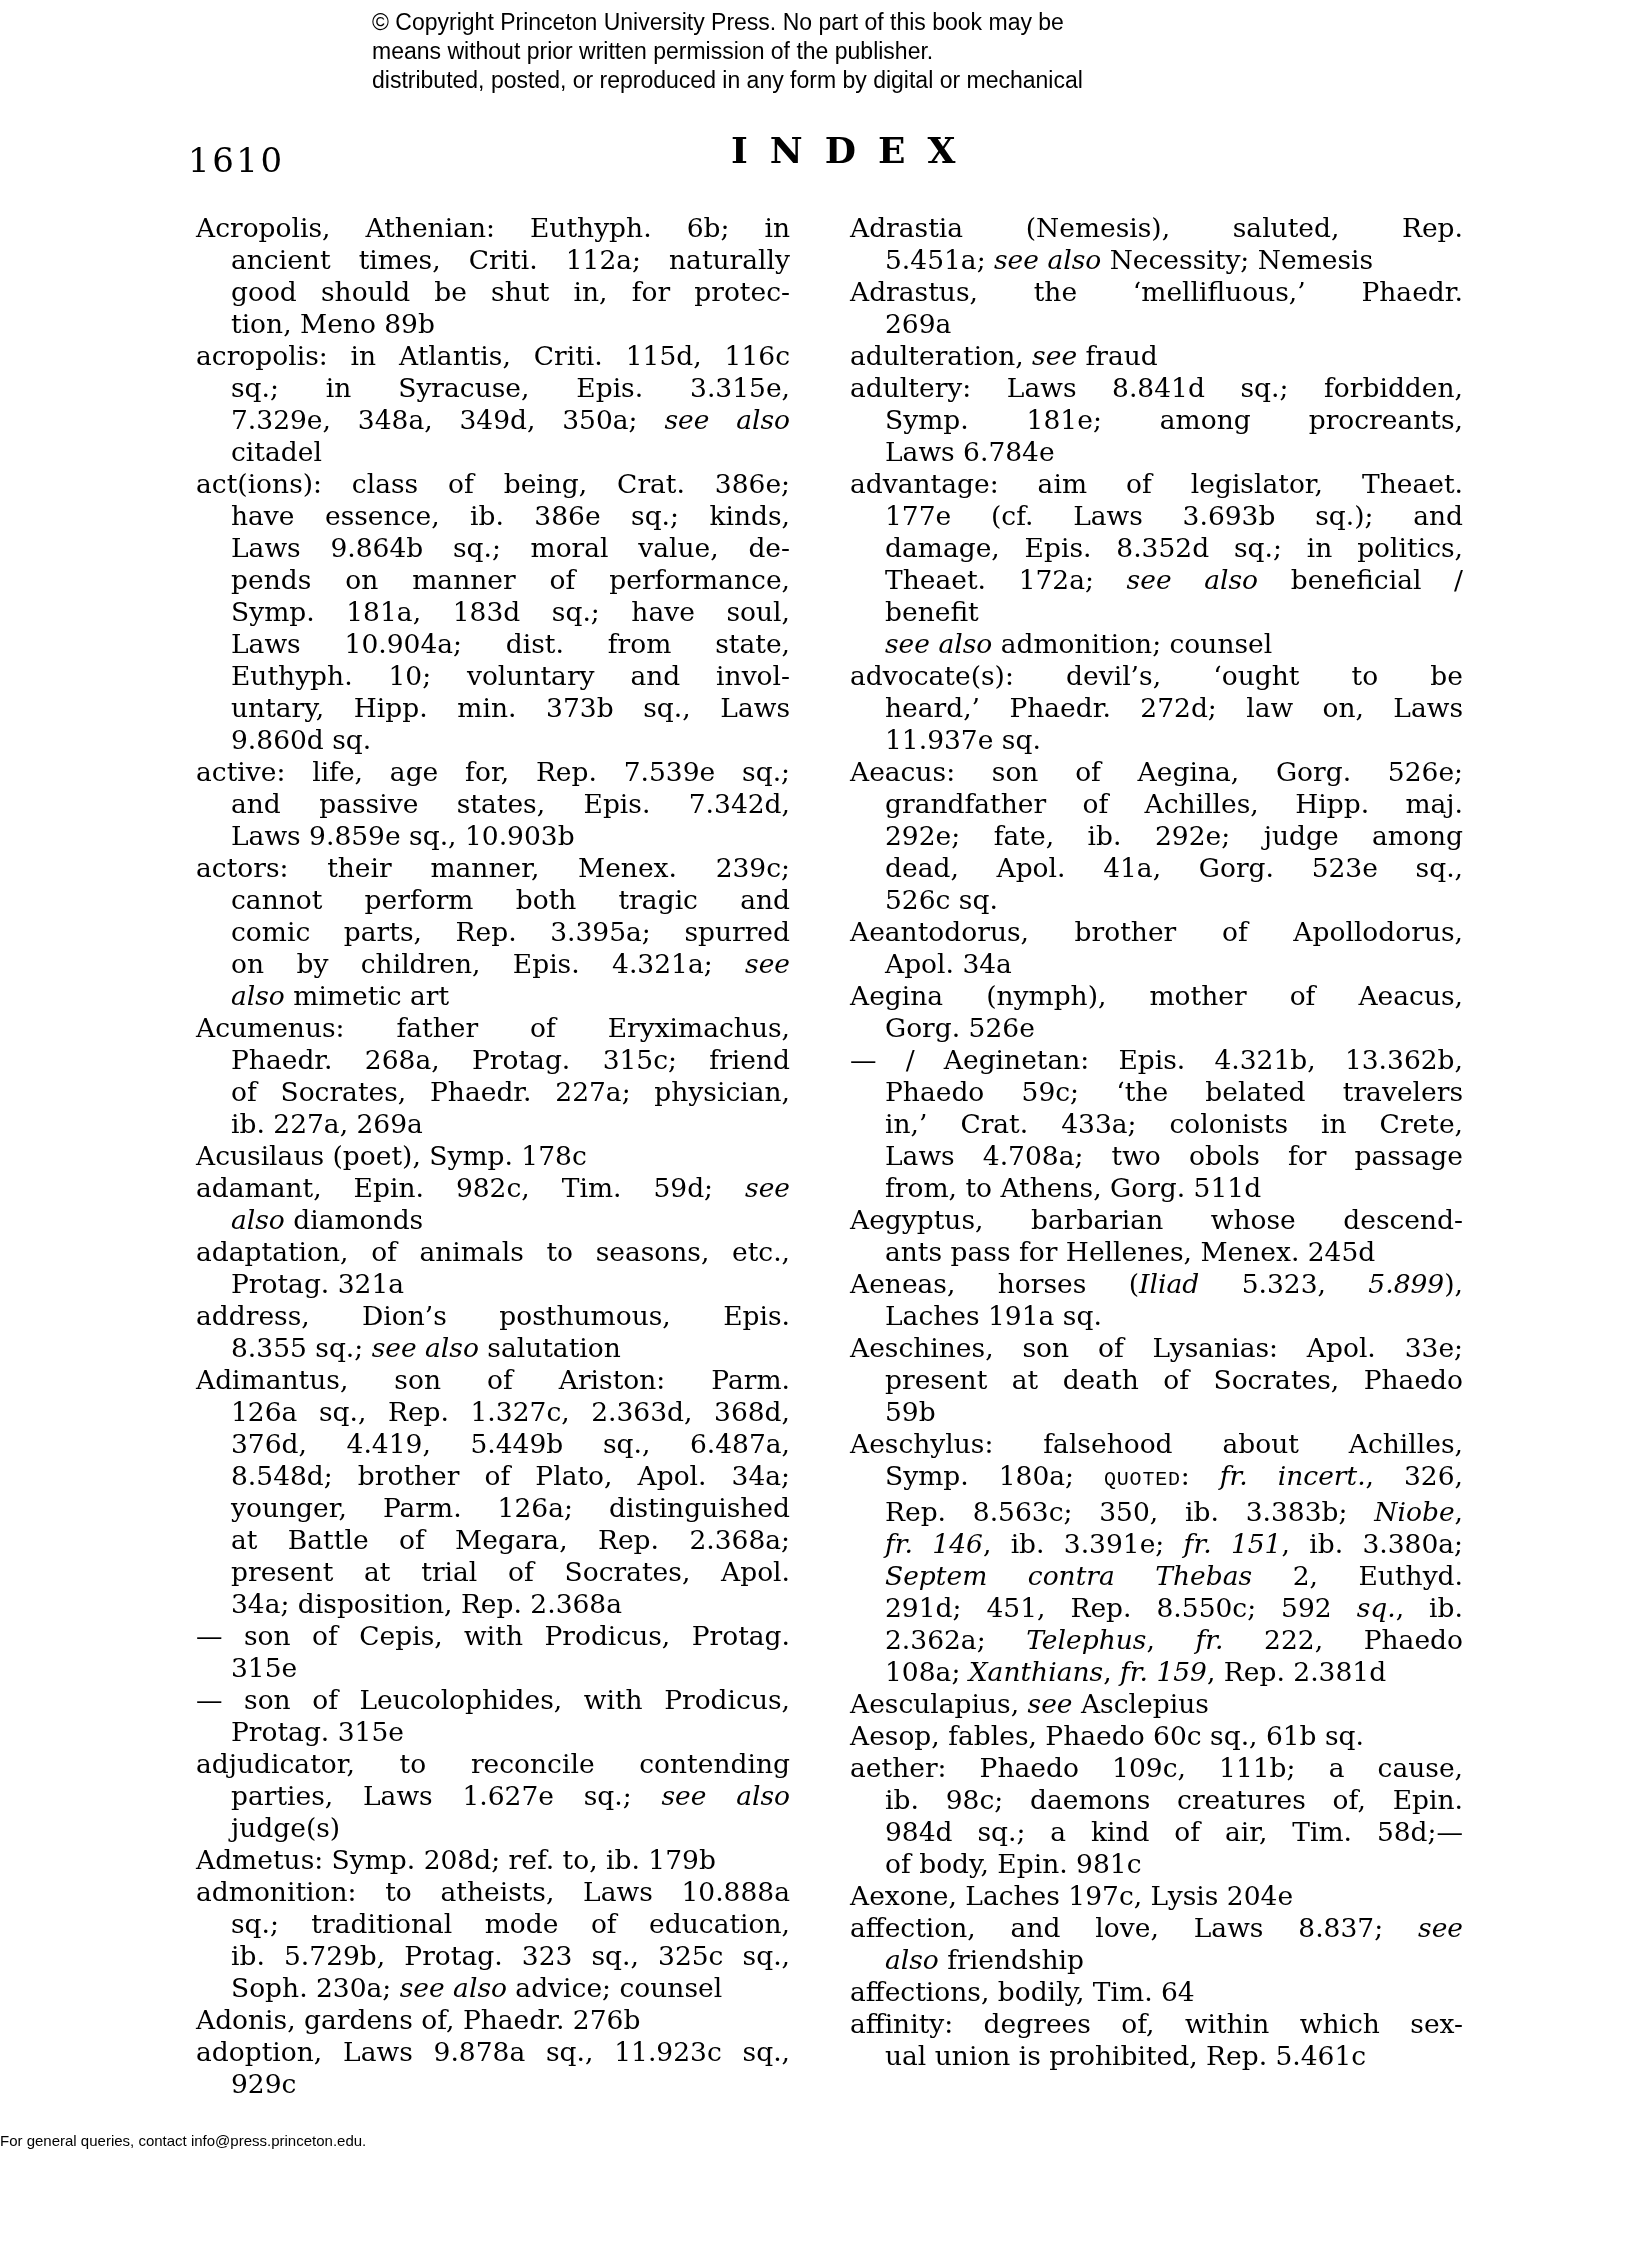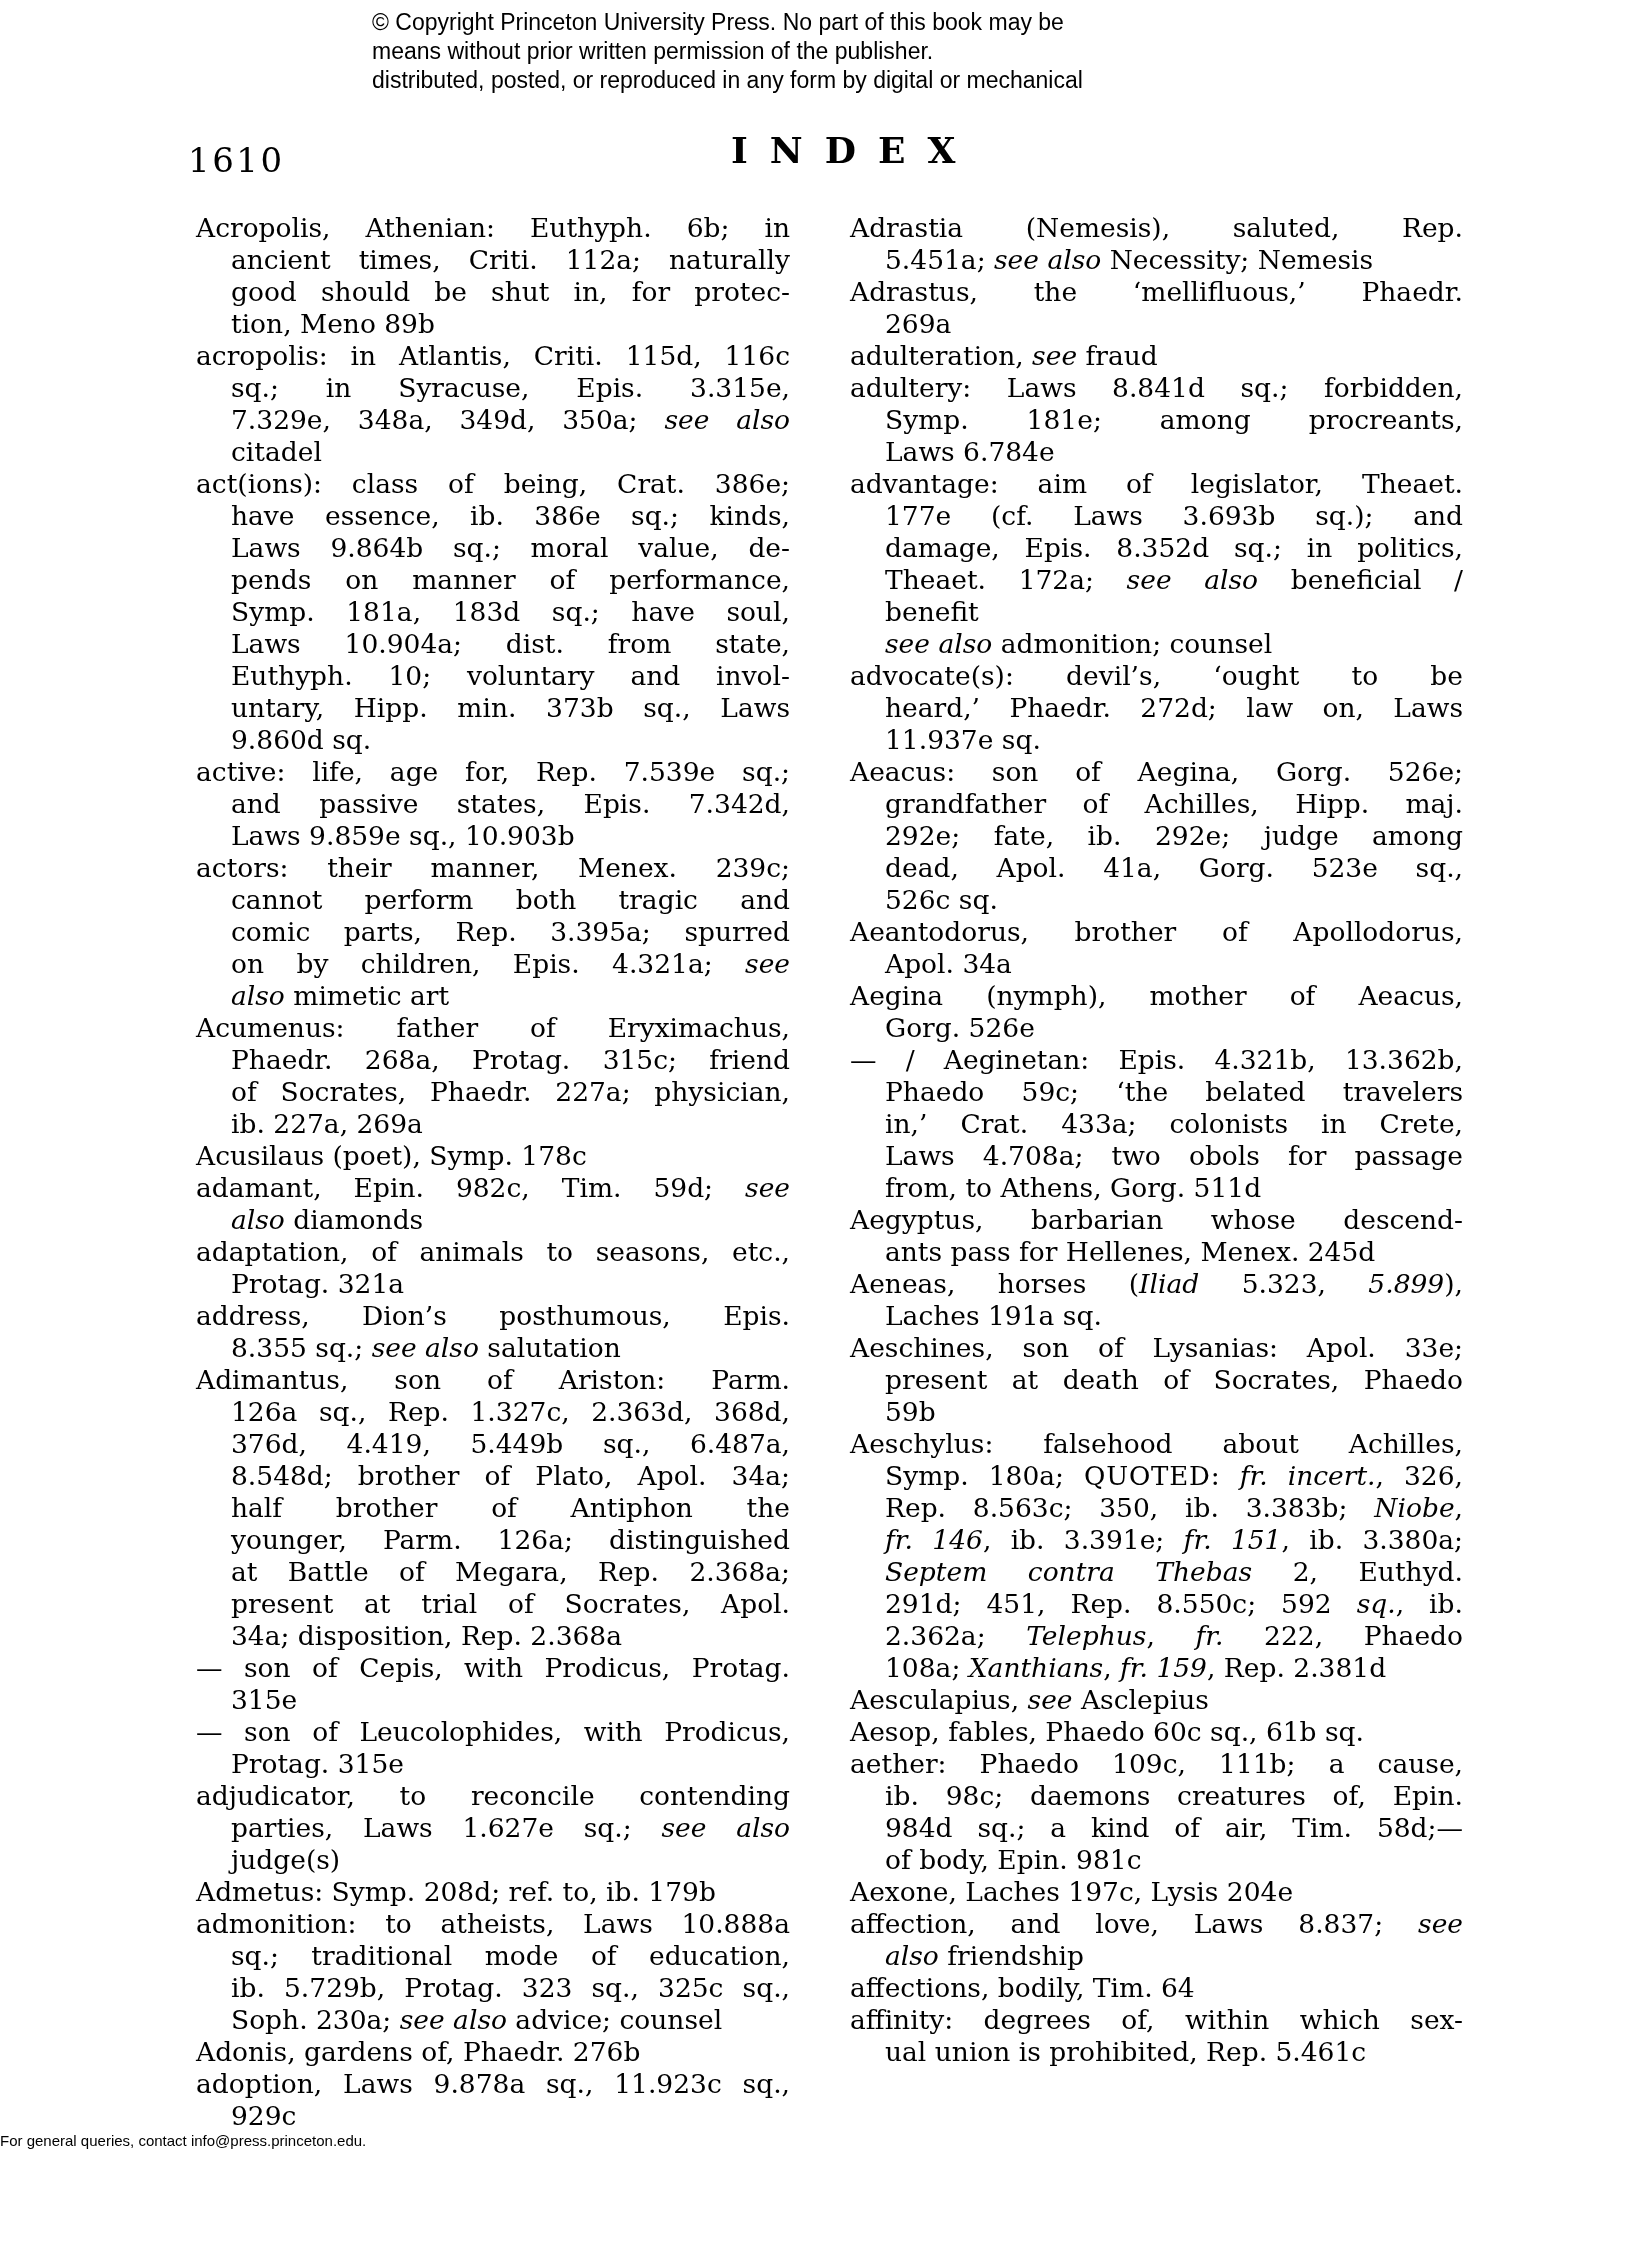--- a/index.html
+++ b/index.html
@@ -48,21 +48,21 @@
   .entry { margin: 0; padding: 0; }
   .line {
     display: block;
     text-align: justify;
     text-align-last: justify;
     text-justify: inter-word;
     white-space: normal;
   }
   .line.cont { padding-left: 35px; }
   .line.last { text-align-last: left; }
-  .sc { font-size: 26px; letter-spacing: 0.8px; }
+  .sc { font-size: 20px; letter-spacing: 0.8px; font-family: Liberation Mono, monospace; }
   .footer {
     position: absolute;
     left: 0;
     top: 2132px;
     width: 1380px;
     text-align: left;
     font-family: "Liberation Sans", sans-serif;
     font-size: 15px;
   }
 </style>
@@ -133,21 +133,20 @@
     </p>
     <p class="entry">
       <span class="line">address, Dion’s posthumous, Epis.</span>
       <span class="line cont last">8.355 sq.; <i>see also</i> salutation</span>
     </p>
     <p class="entry">
       <span class="line">Adimantus, son of Ariston: Parm.</span>
       <span class="line cont">126a sq., Rep. 1.327c, 2.363d, 368d,</span>
       <span class="line cont">376d, 4.419, 5.449b sq., 6.487a,</span>
       <span class="line cont">8.548d; brother of Plato, Apol. 34a;</span>
-      <span class="line cont">half brother of Antiphon the</span>
       <span class="line cont">younger, Parm. 126a; distinguished</span>
       <span class="line cont">at Battle of Megara, Rep. 2.368a;</span>
       <span class="line cont">present at trial of Socrates, Apol.</span>
       <span class="line cont last">34a; disposition, Rep. 2.368a</span>
     </p>
     <p class="entry">
       <span class="line">— son of Cepis, with Prodicus, Protag.</span>
       <span class="line cont last">315e</span>
     </p>
     <p class="entry">

